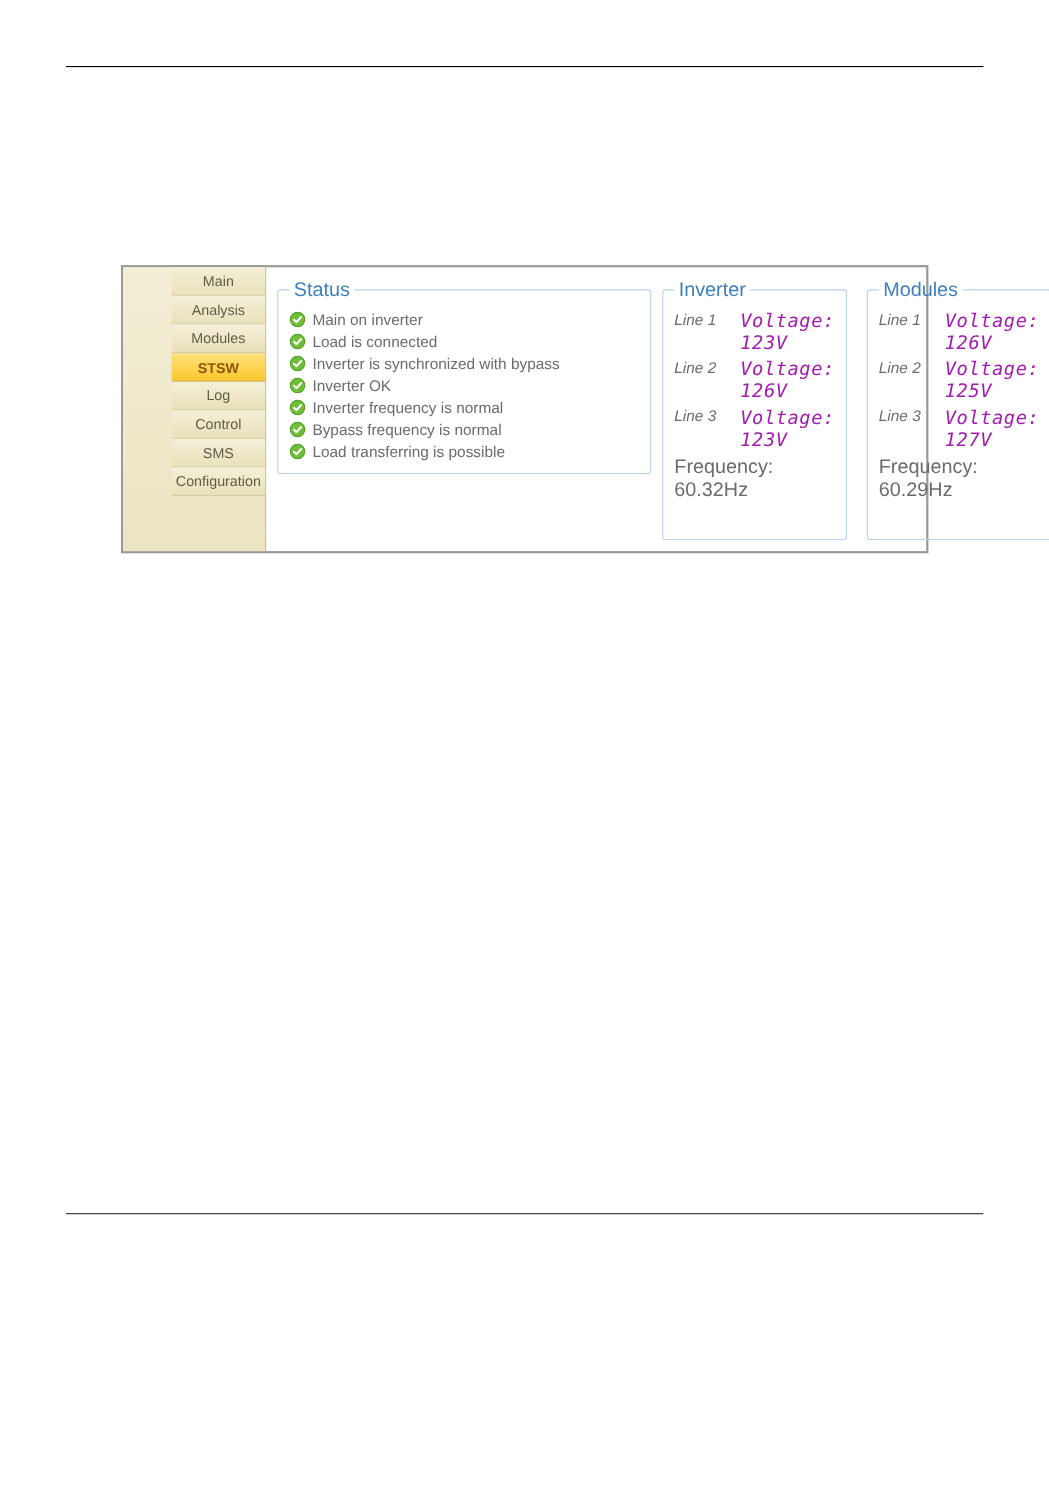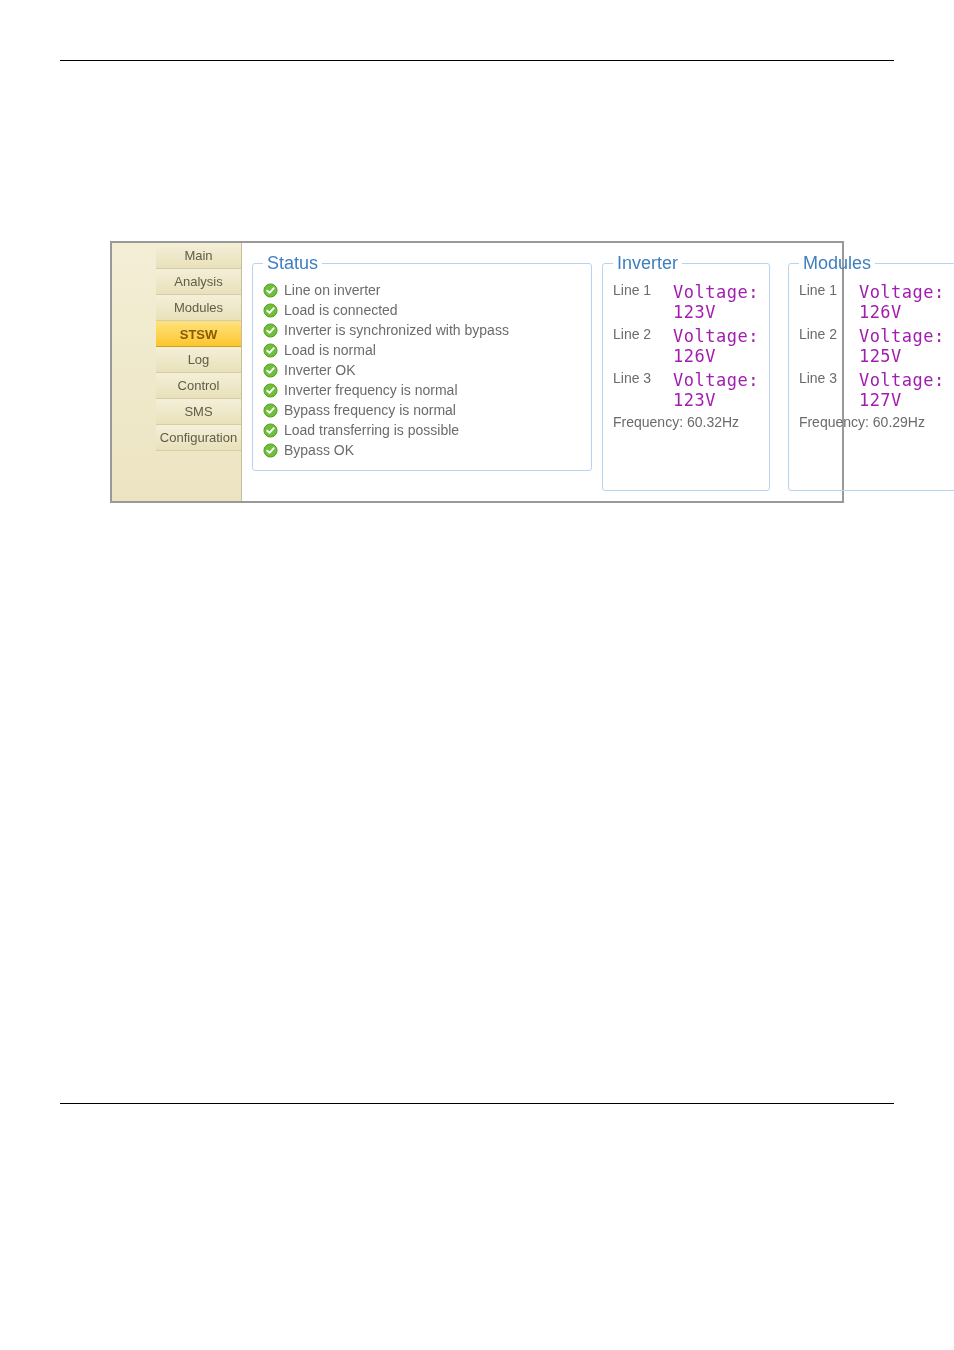--- a/index.html
+++ b/index.html
@@ -86,26 +86,27 @@
     width: 15px;
     height: 15px;
     flex-shrink: 0;
   }
   .line-row {
     display: flex;
     justify-content: flex-end;
     padding: 2px 0;
     font-size: 14px;
     color: #6b6b6b;
+    font-style: italic;
   }
   .line-row .line-label { min-width: 60px; }
   .line-row .line-value { font-family: monospace, "Courier New"; font-size: 17px; color: #a21caf; letter-spacing: 0.5px;}
   .freq-row {
     padding: 2px 0;
-    font-size: 14px;
+    font-size: 18px;
     color: #6b6b6b;
   }
 </style>
 </head>
 <body>
 
 <div class="page">
   <hr class="hr-top">
 
   <div class="app-window">
@@ -125,48 +126,41 @@
 
       <div class="col-left">
         <fieldset class="group">
           <legend>Status</legend>
           <div id="status-list">
               <div class="status-row">
                 <svg class="ok-icon" viewBox="0 0 16 16">
   <circle cx="8" cy="8" r="7" fill="#6fbf3a" stroke="#4f9a20" stroke-width="1"></circle>
   <path d="M4.5 8.2 L7 10.5 L11.5 5.5" stroke="#fff" stroke-width="2" fill="none" stroke-linecap="round" stroke-linejoin="round"></path>
 </svg>
-                <span>Line on inverter</span>
+                <span>Main on inverter</span>
               </div>
               <div class="status-row">
                 <svg class="ok-icon" viewBox="0 0 16 16">
   <circle cx="8" cy="8" r="7" fill="#6fbf3a" stroke="#4f9a20" stroke-width="1"></circle>
   <path d="M4.5 8.2 L7 10.5 L11.5 5.5" stroke="#fff" stroke-width="2" fill="none" stroke-linecap="round" stroke-linejoin="round"></path>
 </svg>
                 <span>Load is connected</span>
               </div>
               <div class="status-row">
                 <svg class="ok-icon" viewBox="0 0 16 16">
   <circle cx="8" cy="8" r="7" fill="#6fbf3a" stroke="#4f9a20" stroke-width="1"></circle>
   <path d="M4.5 8.2 L7 10.5 L11.5 5.5" stroke="#fff" stroke-width="2" fill="none" stroke-linecap="round" stroke-linejoin="round"></path>
 </svg>
                 <span>Inverter is synchronized with bypass</span>
               </div>
               <div class="status-row">
                 <svg class="ok-icon" viewBox="0 0 16 16">
   <circle cx="8" cy="8" r="7" fill="#6fbf3a" stroke="#4f9a20" stroke-width="1"></circle>
   <path d="M4.5 8.2 L7 10.5 L11.5 5.5" stroke="#fff" stroke-width="2" fill="none" stroke-linecap="round" stroke-linejoin="round"></path>
 </svg>
-                <span>Load is normal</span>
-              </div>
-              <div class="status-row">
-                <svg class="ok-icon" viewBox="0 0 16 16">
-  <circle cx="8" cy="8" r="7" fill="#6fbf3a" stroke="#4f9a20" stroke-width="1"></circle>
-  <path d="M4.5 8.2 L7 10.5 L11.5 5.5" stroke="#fff" stroke-width="2" fill="none" stroke-linecap="round" stroke-linejoin="round"></path>
-</svg>
                 <span>Inverter OK</span>
               </div>
               <div class="status-row">
                 <svg class="ok-icon" viewBox="0 0 16 16">
   <circle cx="8" cy="8" r="7" fill="#6fbf3a" stroke="#4f9a20" stroke-width="1"></circle>
   <path d="M4.5 8.2 L7 10.5 L11.5 5.5" stroke="#fff" stroke-width="2" fill="none" stroke-linecap="round" stroke-linejoin="round"></path>
 </svg>
                 <span>Inverter frequency is normal</span>
               </div>
               <div class="status-row">
@@ -175,27 +169,20 @@
   <path d="M4.5 8.2 L7 10.5 L11.5 5.5" stroke="#fff" stroke-width="2" fill="none" stroke-linecap="round" stroke-linejoin="round"></path>
 </svg>
                 <span>Bypass frequency is normal</span>
               </div>
               <div class="status-row">
                 <svg class="ok-icon" viewBox="0 0 16 16">
   <circle cx="8" cy="8" r="7" fill="#6fbf3a" stroke="#4f9a20" stroke-width="1"></circle>
   <path d="M4.5 8.2 L7 10.5 L11.5 5.5" stroke="#fff" stroke-width="2" fill="none" stroke-linecap="round" stroke-linejoin="round"></path>
 </svg>
                 <span>Load transferring is possible</span>
-              </div>
-              <div class="status-row">
-                <svg class="ok-icon" viewBox="0 0 16 16">
-  <circle cx="8" cy="8" r="7" fill="#6fbf3a" stroke="#4f9a20" stroke-width="1"></circle>
-  <path d="M4.5 8.2 L7 10.5 L11.5 5.5" stroke="#fff" stroke-width="2" fill="none" stroke-linecap="round" stroke-linejoin="round"></path>
-</svg>
-                <span>Bypass OK</span>
               </div>
             </div>
         </fieldset>
       </div>
 
       <div class="col-right">
 
         <fieldset class="group">
           <legend>Inverter</legend>
           <div class="line-row">

